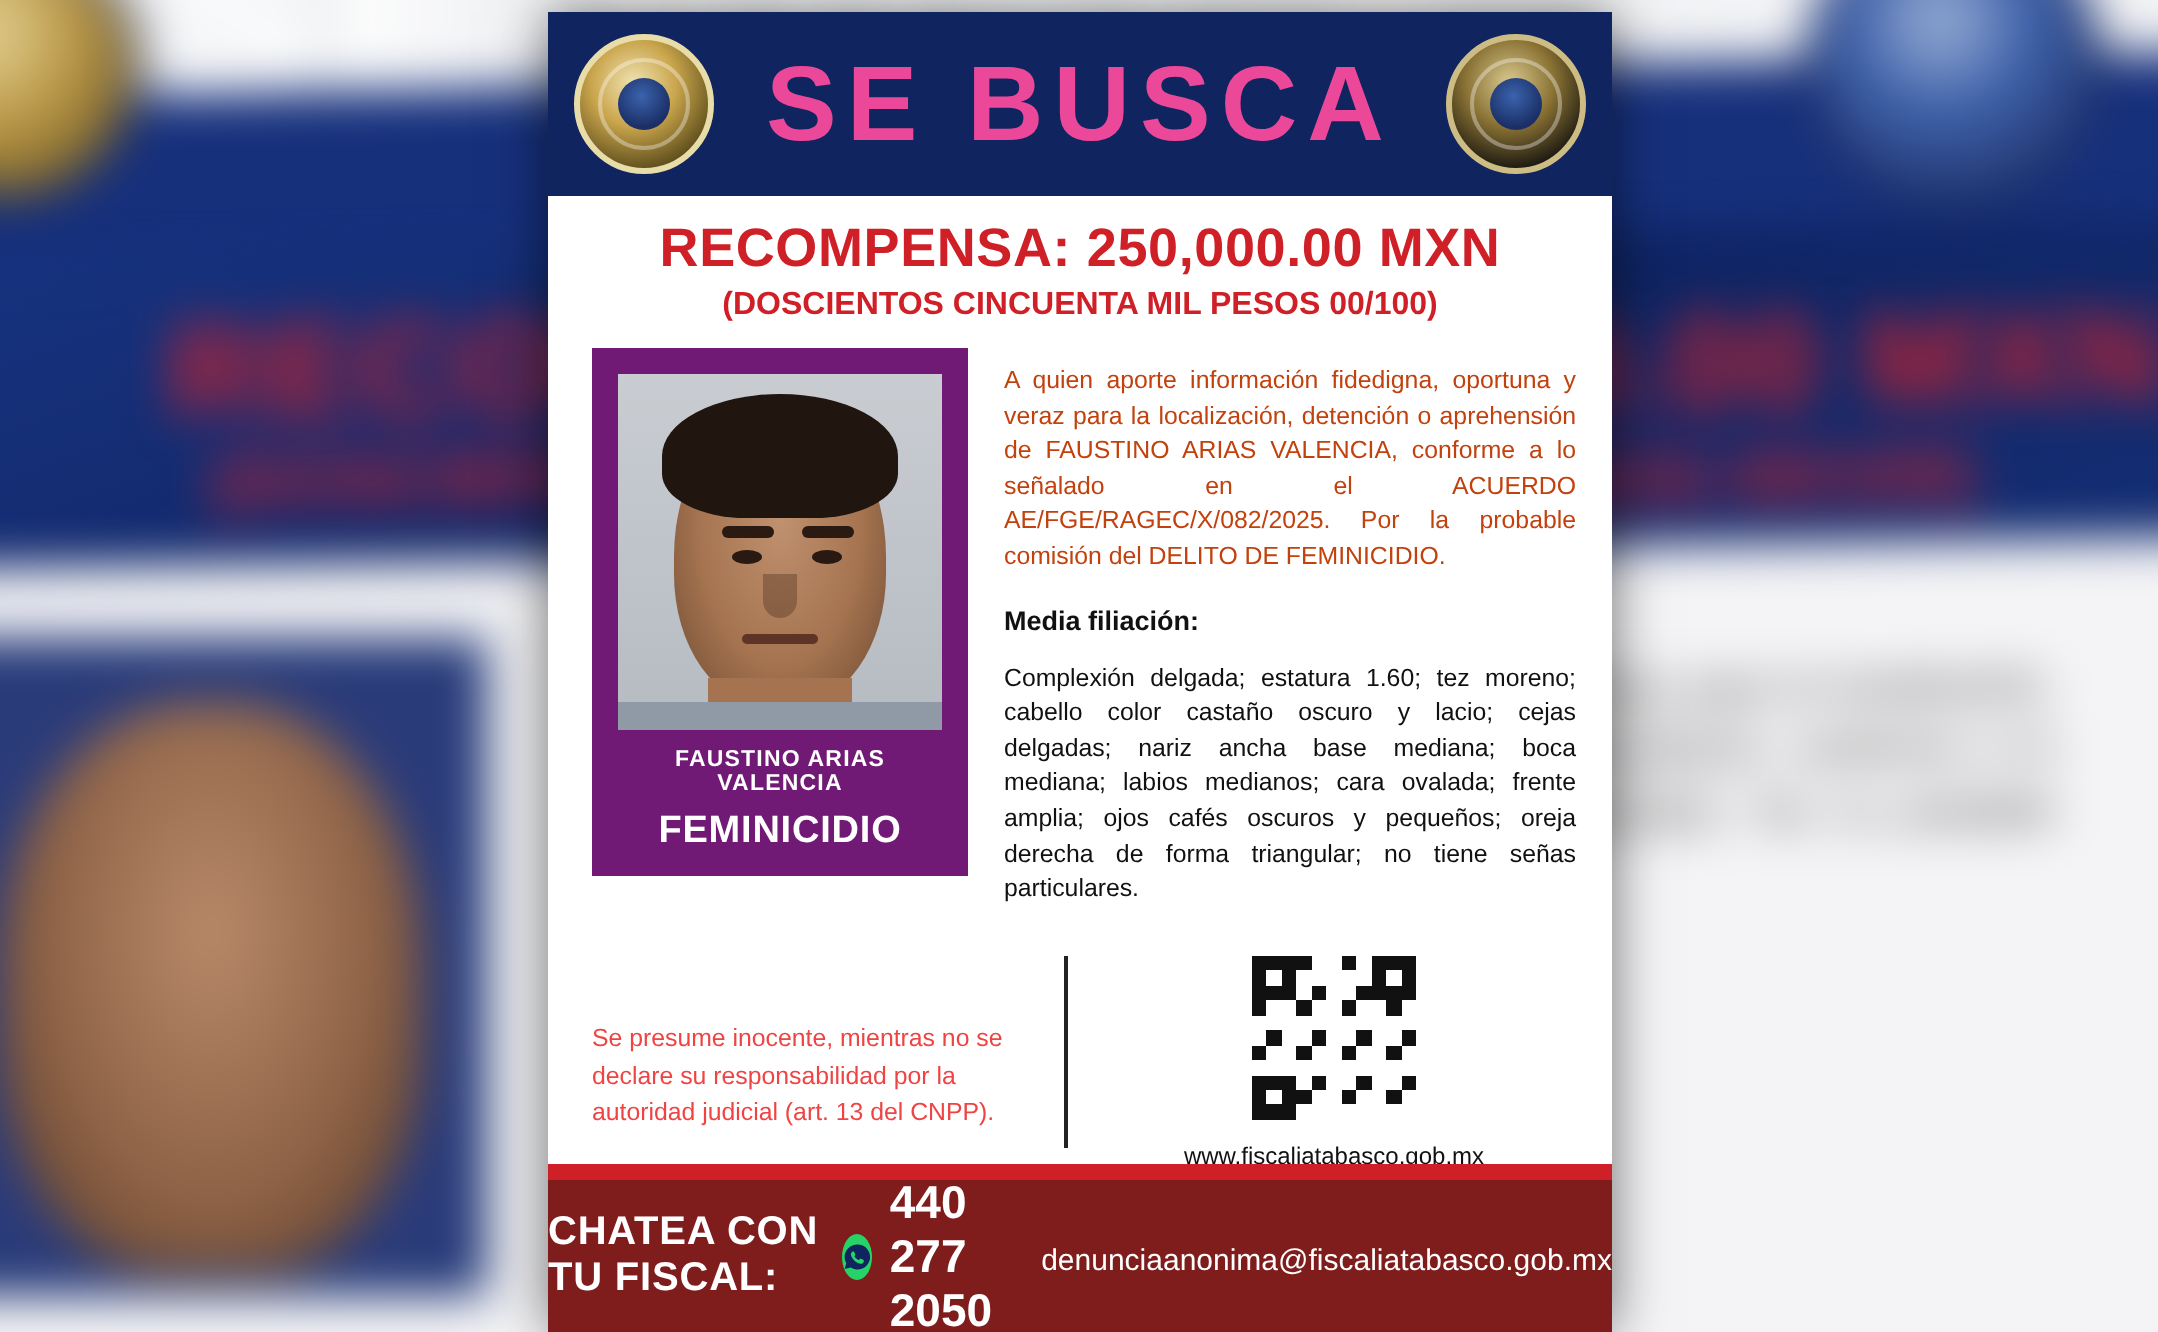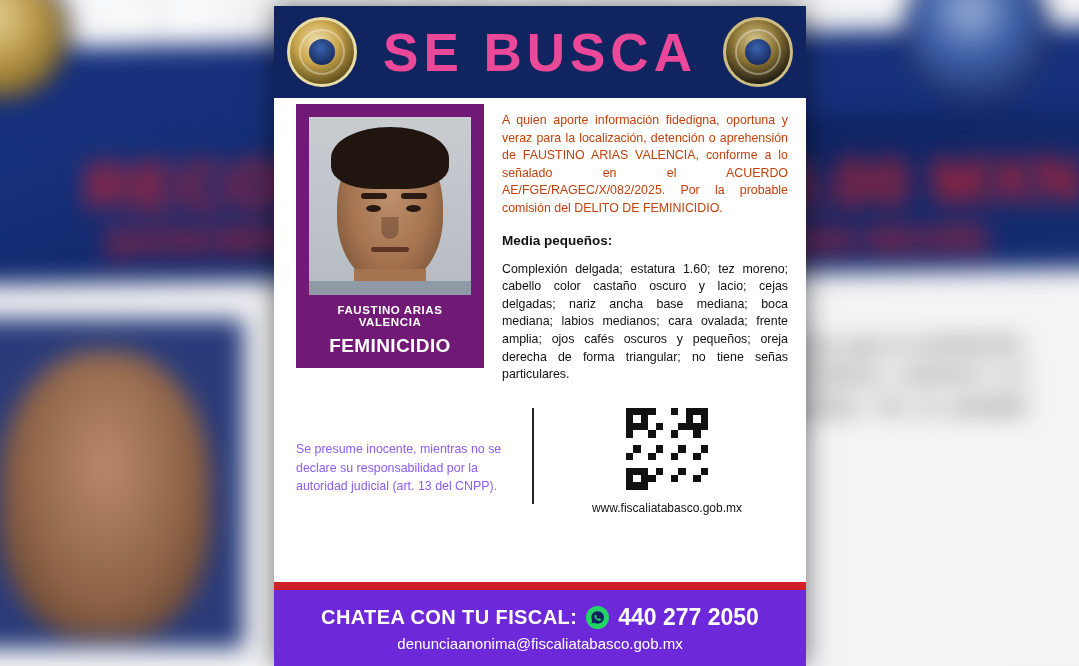--- a/index.html
+++ b/index.html
@@ -205,43 +205,43 @@
   }
 
   
   .lower {
     display: flex; align-items: flex-start;
     padding: 20px 22px 0 22px;
     gap: 16px;
   }
   .presume {
     width: 220px; flex: 0 0 220px;
-    font-size: 12.4px; line-height: 1.5; color: #8b5cf6;
+    font-size: 12.4px; line-height: 1.5; color: #ef4444;
     padding-top: 36px;
   }
   .divider {
     width: 2px; background: #222; height: 96px; margin-top: 4px;
   }
   .qr-col { flex: 1; text-align: center; padding-top: 4px; }
   .qr {
     width: 82px; height: 82px; margin: 0 auto;
     background: #fff;
     display: grid; grid-template-columns: repeat(11, 1fr); grid-template-rows: repeat(11, 1fr);
   }
   .qr i { display: block; }
   .qr i.on { background: #111; }
   .site {
     margin-top: 11px; font-size: 12px; color: #111;
   }
 
   
   .footer {
     position: absolute; left: 0; right: 0; bottom: 0;
-    height: 76px; background: #6d28d9; color: #fff;
-    display: flex; flex-direction: column; align-items: center; justify-content: center;
+    height: 76px; background: #7f1d1d; color: #fff;
+    display: flex; flex-direction: row; align-items: center; justify-content: center;
   }
   .footer-top {
     display: flex; align-items: center; gap: 9px;
   }
   .footer-label { font-size: 20px; font-weight: 700; letter-spacing: 0.4px; }
   .wa {
     width: 23px; height: 23px; border-radius: 50%; background: #25d366;
     display: inline-flex; align-items: center; justify-content: center;
   }
   .footer-phone { font-size: 23px; font-weight: 700; }
@@ -278,20 +278,24 @@
       <div class="seal-ring"></div>
         <div class="seal-core"></div>
     </div>
     <div class="poster-title">SE BUSCA</div>
     <div class="seal seal-right">
       <div class="seal-ring"></div>
         <div class="seal-core"></div>
     </div>
   </div>
 
+  <div class="reward">
+    <div class="reward-main">RECOMPENSA: 250,000.00 MXN</div>
+    <div class="reward-sub">(DOSCIENTOS CINCUENTA MIL PESOS 00/100)</div>
+  </div>
 
   <div class="content">
     <div class="photo-col">
       <div class="photo-frame">
         <div class="photo">
           <div class="face"></div>
           <div class="hair"></div>
           <div class="brow-l"></div>
             <div class="brow-r"></div>
           <div class="eye-l"></div>
@@ -301,21 +305,21 @@
           <div class="neck"></div>
           <div class="shirt"></div>
         </div>
         <div class="photo-name">FAUSTINO ARIAS VALENCIA</div>
         <div class="photo-crime">FEMINICIDIO</div>
       </div>
     </div>
 
     <div class="text-col">
       <div class="para">A quien aporte información fidedigna, oportuna y veraz para la localización, detención o aprehensión de FAUSTINO ARIAS VALENCIA, conforme a lo señalado en el ACUERDO AE/FGE/RAGEC/X/082/2025. Por la probable comisión del DELITO DE FEMINICIDIO.</div>
-      <div class="filiacion-title">Media pequeños:</div>
+      <div class="filiacion-title">Media filiación:</div>
       <div class="filiacion-body">Complexión delgada; estatura 1.60; tez moreno; cabello color castaño oscuro y lacio; cejas delgadas; nariz ancha base mediana; boca mediana; labios medianos; cara ovalada; frente amplia; ojos cafés oscuros y pequeños; oreja derecha de forma triangular; no tiene señas particulares.</div>
     </div>
   </div>
 
   <div class="lower">
     <div class="presume">Se presume inocente, mientras no se declare su responsabilidad por la autoridad judicial (art. 13 del CNPP).</div>
     <div class="divider"></div>
     <div class="qr-col">
       <div class="qr" id="qr">
           <i class="on"></i>

